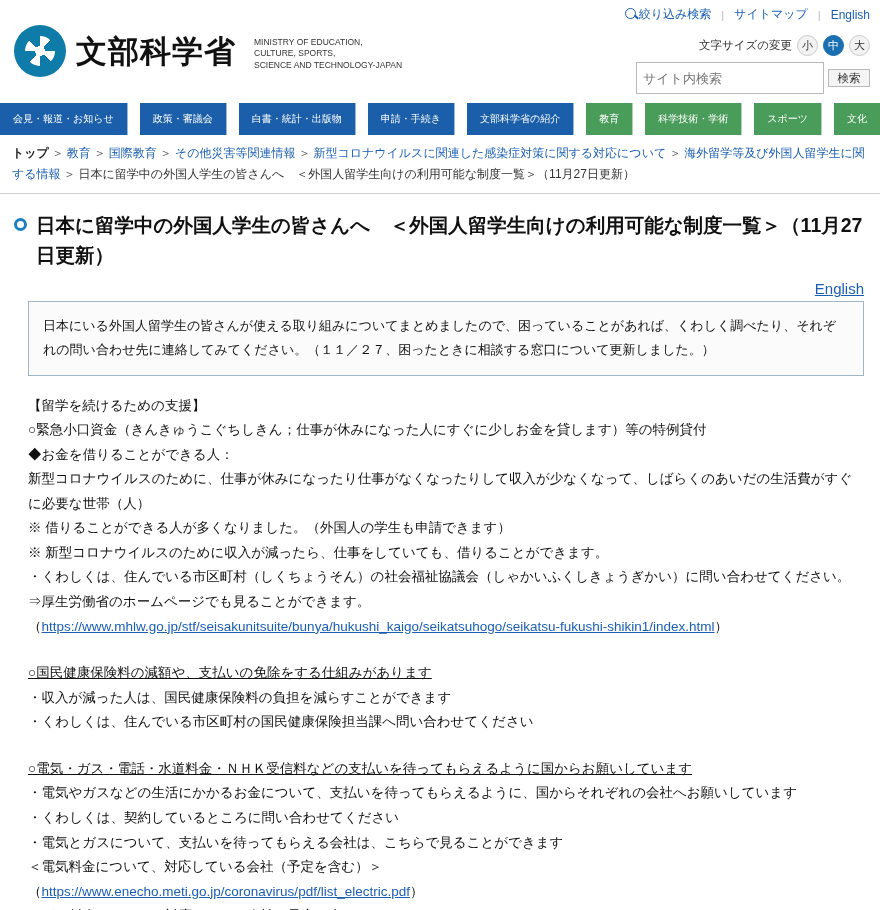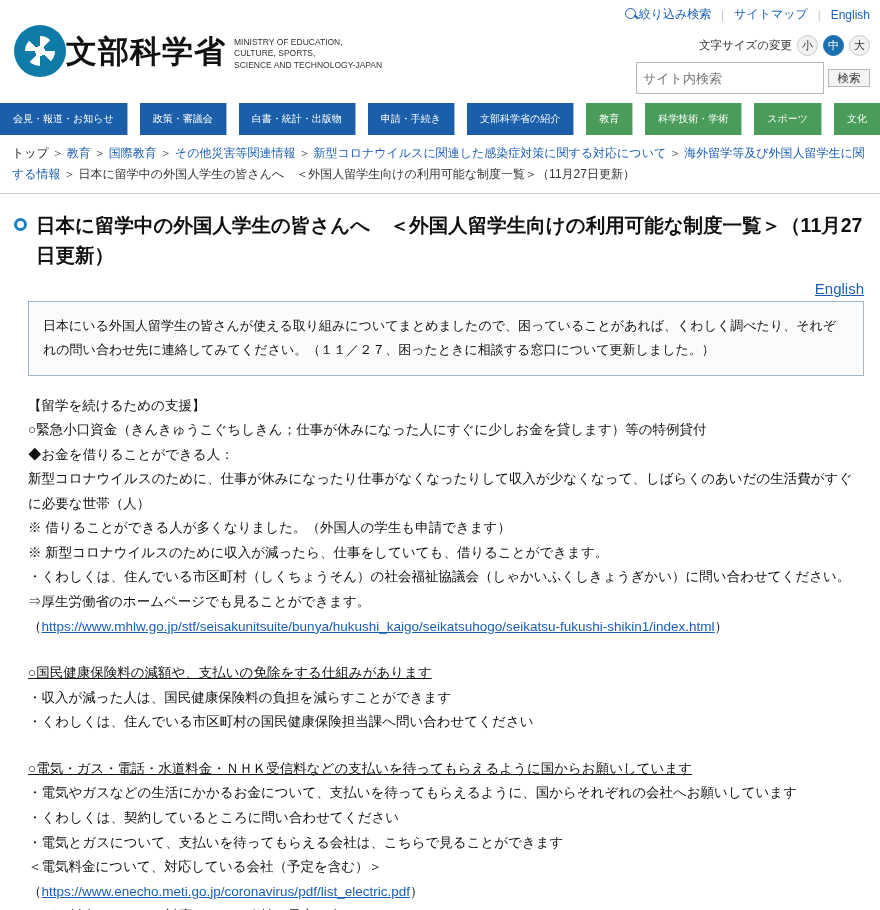--- a/index.html
+++ b/index.html
@@ -52,20 +52,21 @@
   
   .header {
     display: flex;
     align-items: flex-start;
     padding: 2px 10px 8px 14px;
     position: relative;
   }
   .logo-wrap {
     display: flex;
     align-items: center;
+    gap: 10px;
   }
   .logo-mark {
     width: 52px; height: 52px;
     border-radius: 50%;
     background: #0f7ba8;
     position: relative;
     flex: none;
   }
   .logo-mark::before {
     content: "";
@@ -187,21 +188,21 @@
     font-size: 12px;
     line-height: 1.75;
     color: #333;
   }
   .breadcrumb a {
     color: #1a5fb4;
     text-decoration: none;
   }
   .breadcrumb .crumb-sep { color: #555; margin: 0 3px; }
   .breadcrumb .first {
-    font-weight: normal;
+    font-weight: bold;
     color: #222;
   }
 
   hr.rule {
     border: none;
     border-top: 1px solid #cfcfcf;
     margin: 2px 0 0 0;
   }
 
   

